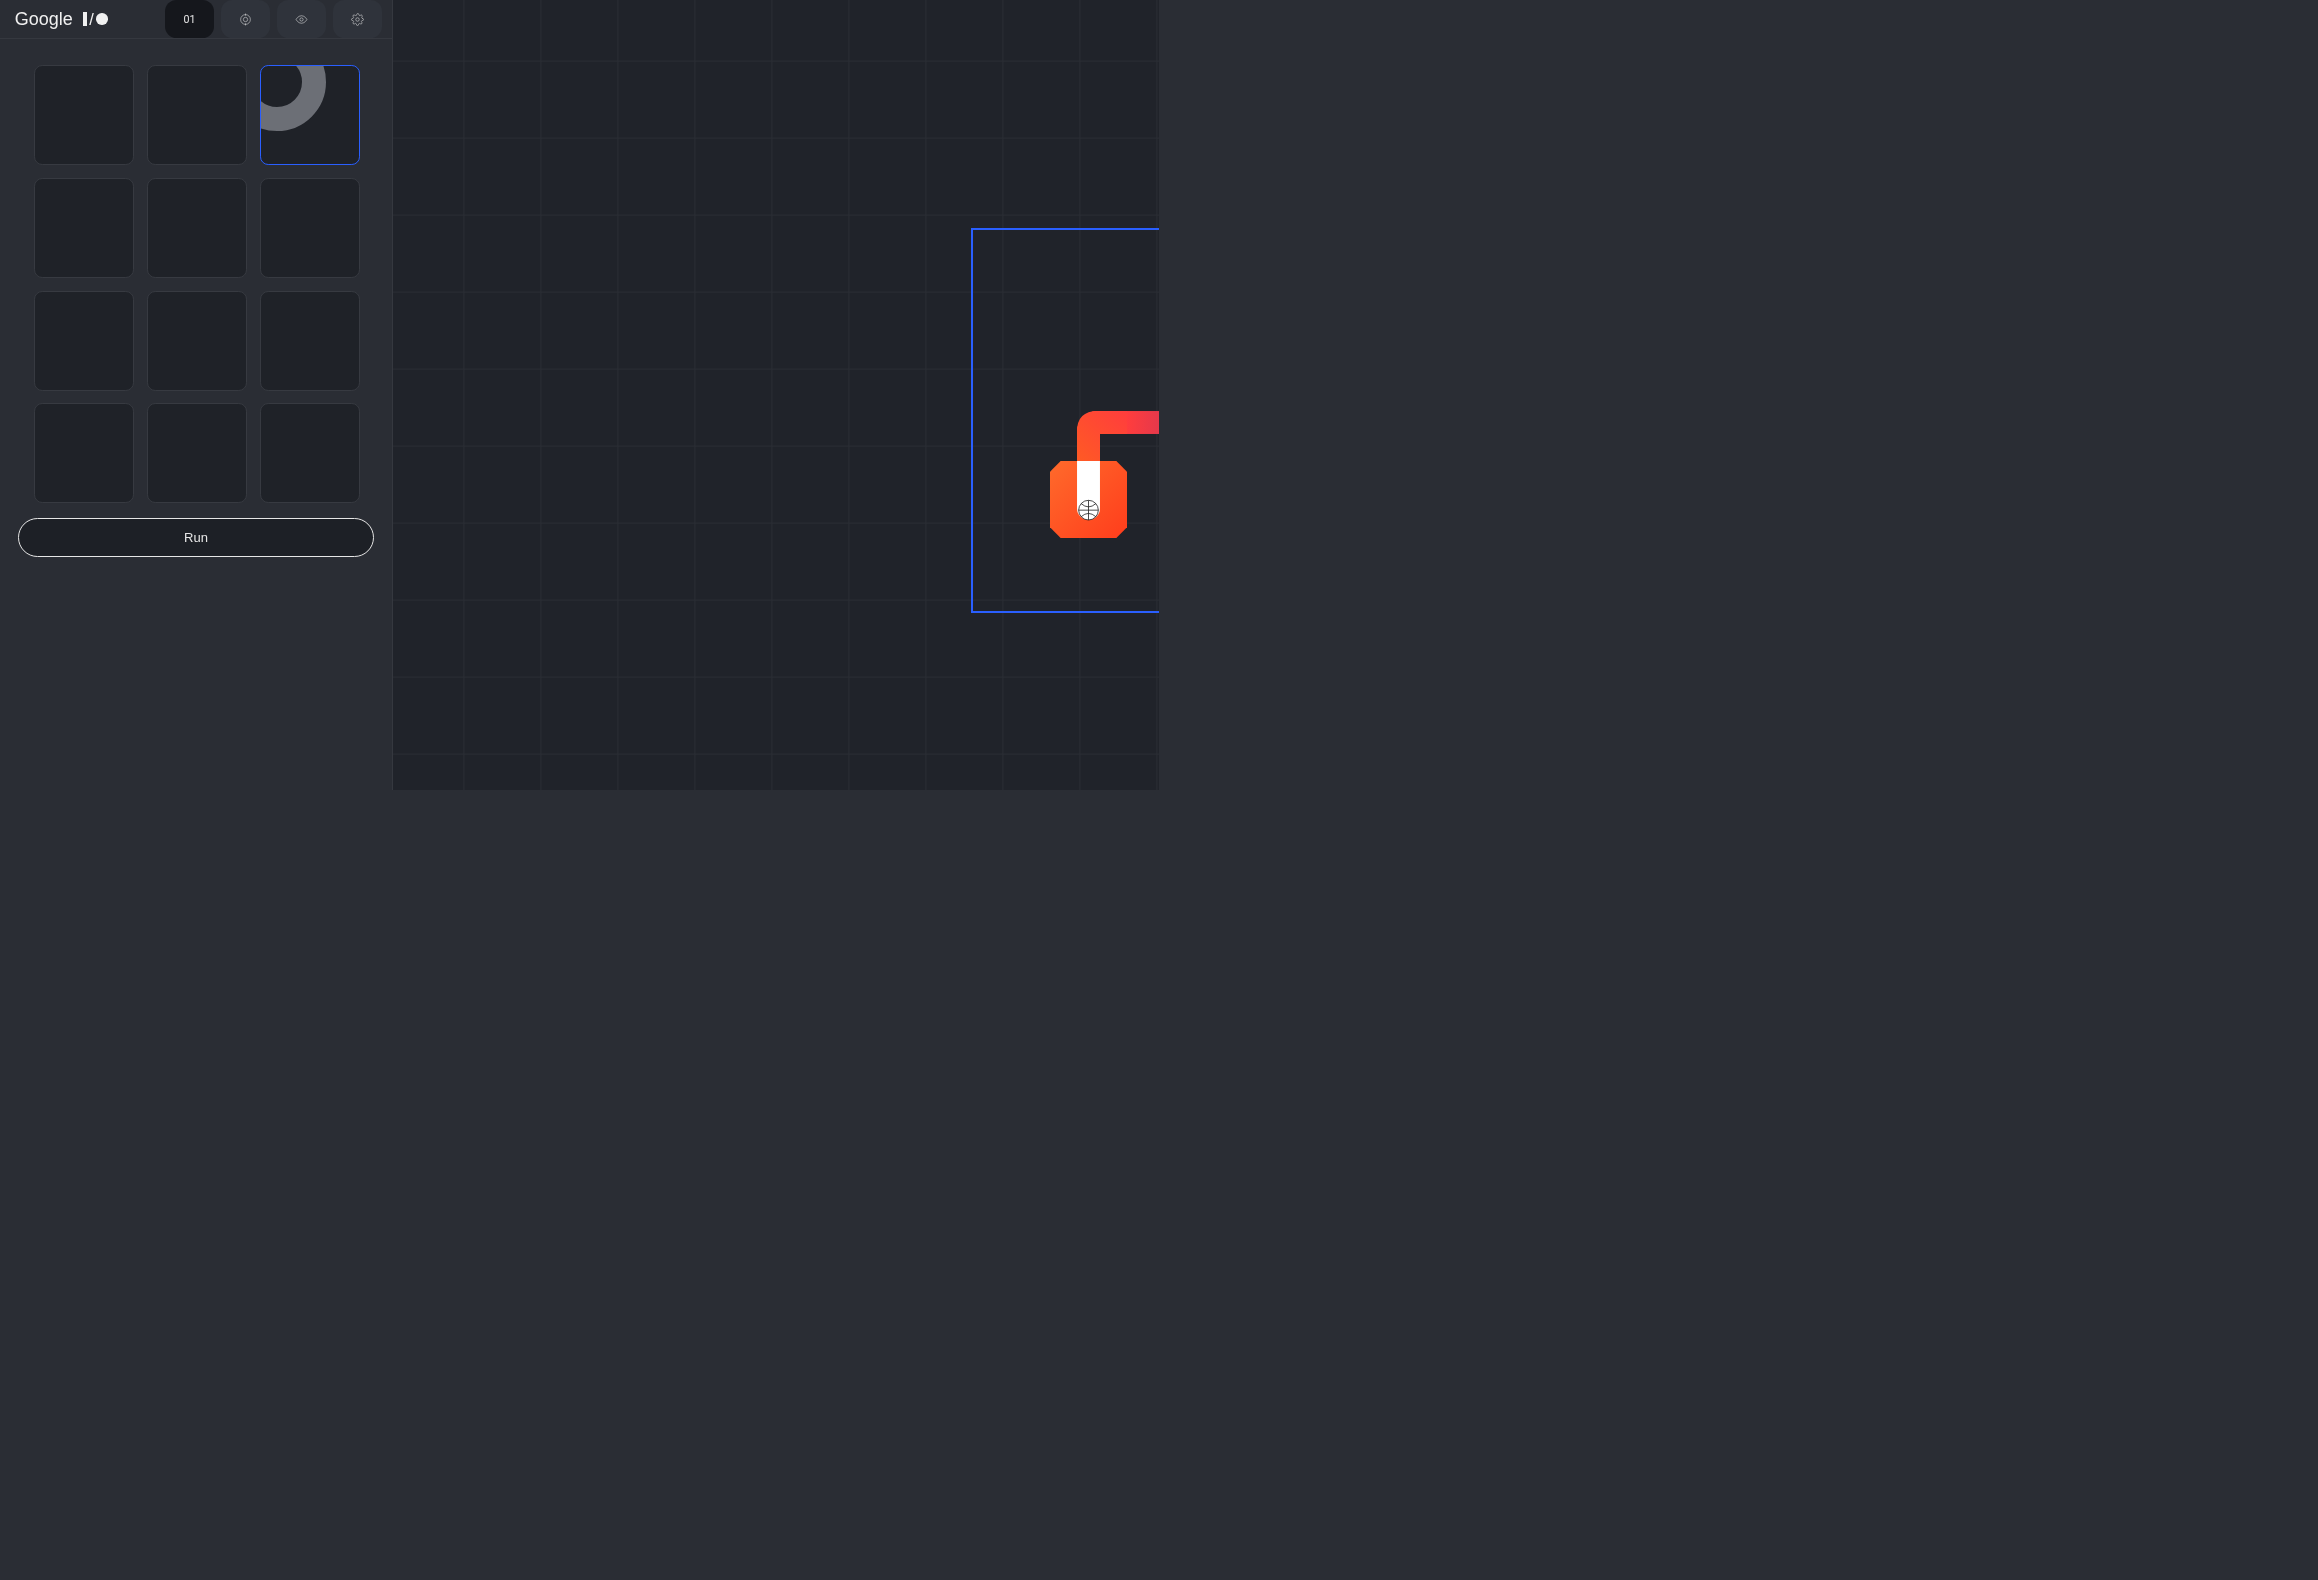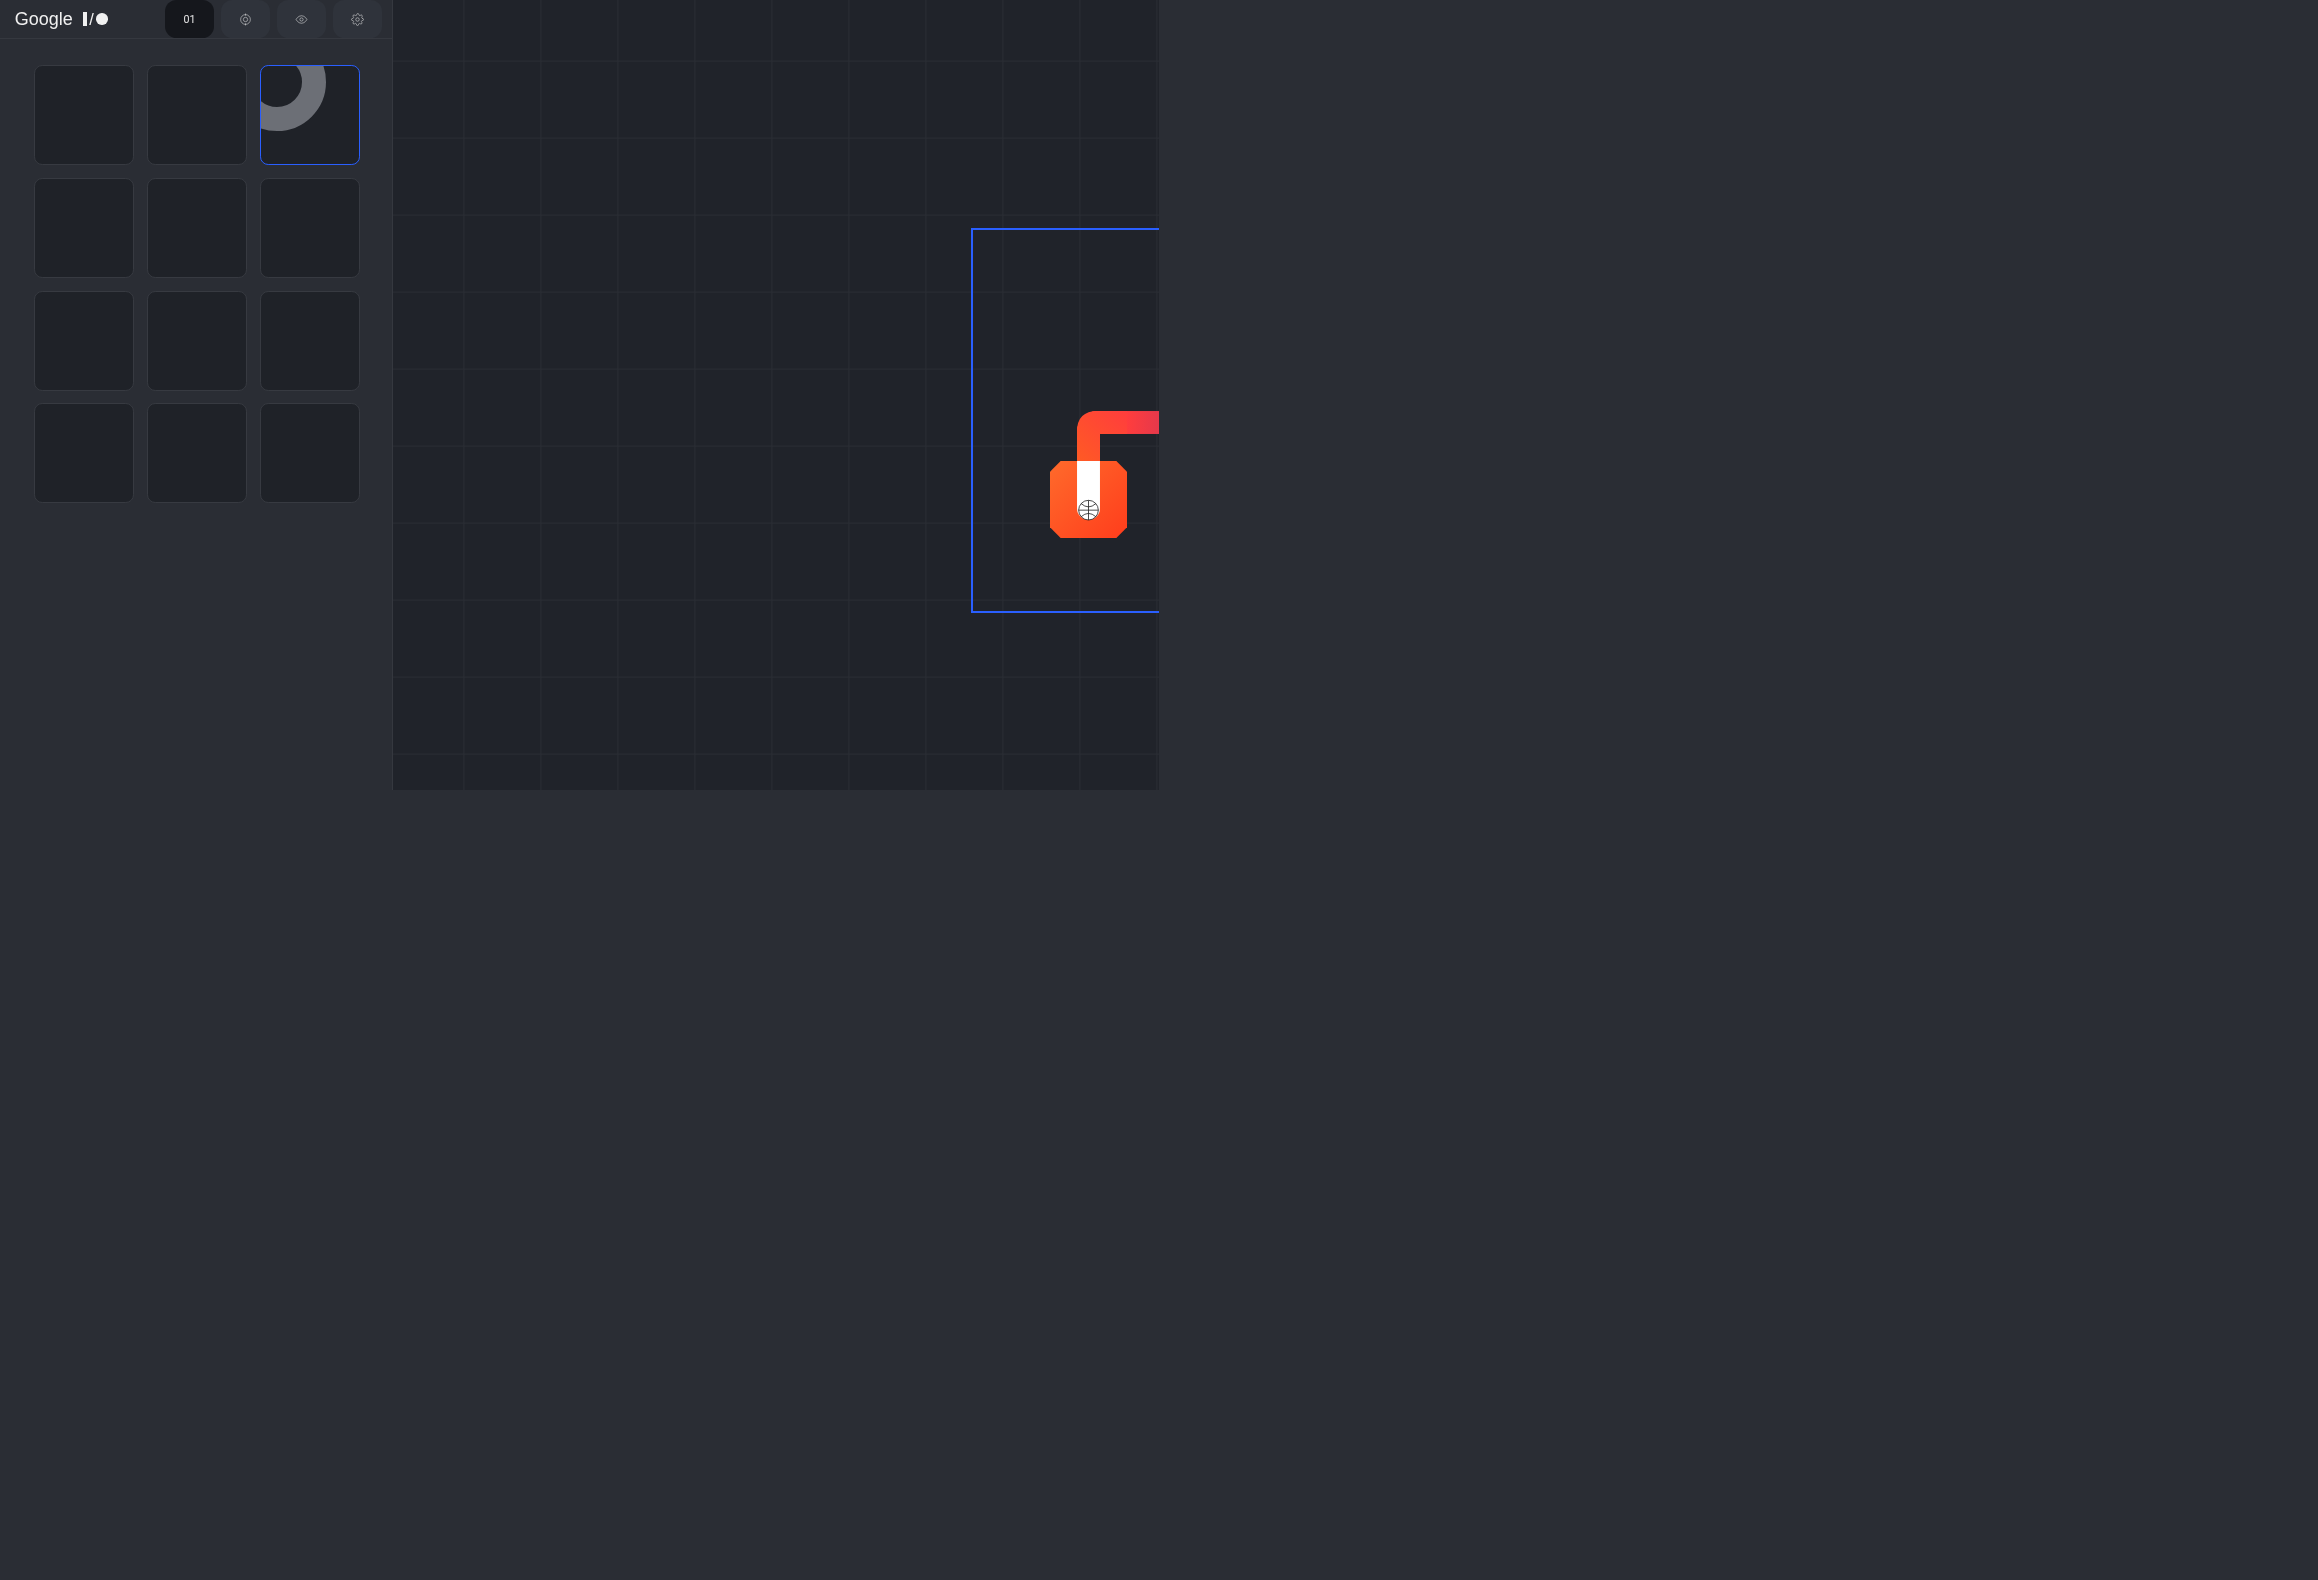--- a/index.html
+++ b/index.html
@@ -130,20 +130,25 @@
           <div class="tile"></div>
           <div class="tile"></div>
           <div class="tile"></div>
           <div class="tile"></div>
           <div class="tile"></div>
           <div class="tile"></div>
           <div class="tile"></div>
         </div>
     </div>
 
+    <div id="runwrap">
+      <button id="runbtn">
+        <span>Run</span>
+      </button>
+    </div>
   </div>
 
   <div id="actionbar">
     <div class="circ dim">
       <svg viewBox="0 0 24 24">
         <polyline points="10 8 4 12 10 16"></polyline>
           <path d="M4 12h12a4 4 0 0 1 0 0"></path>
       </svg>
     </div>
     <div class="circ">

